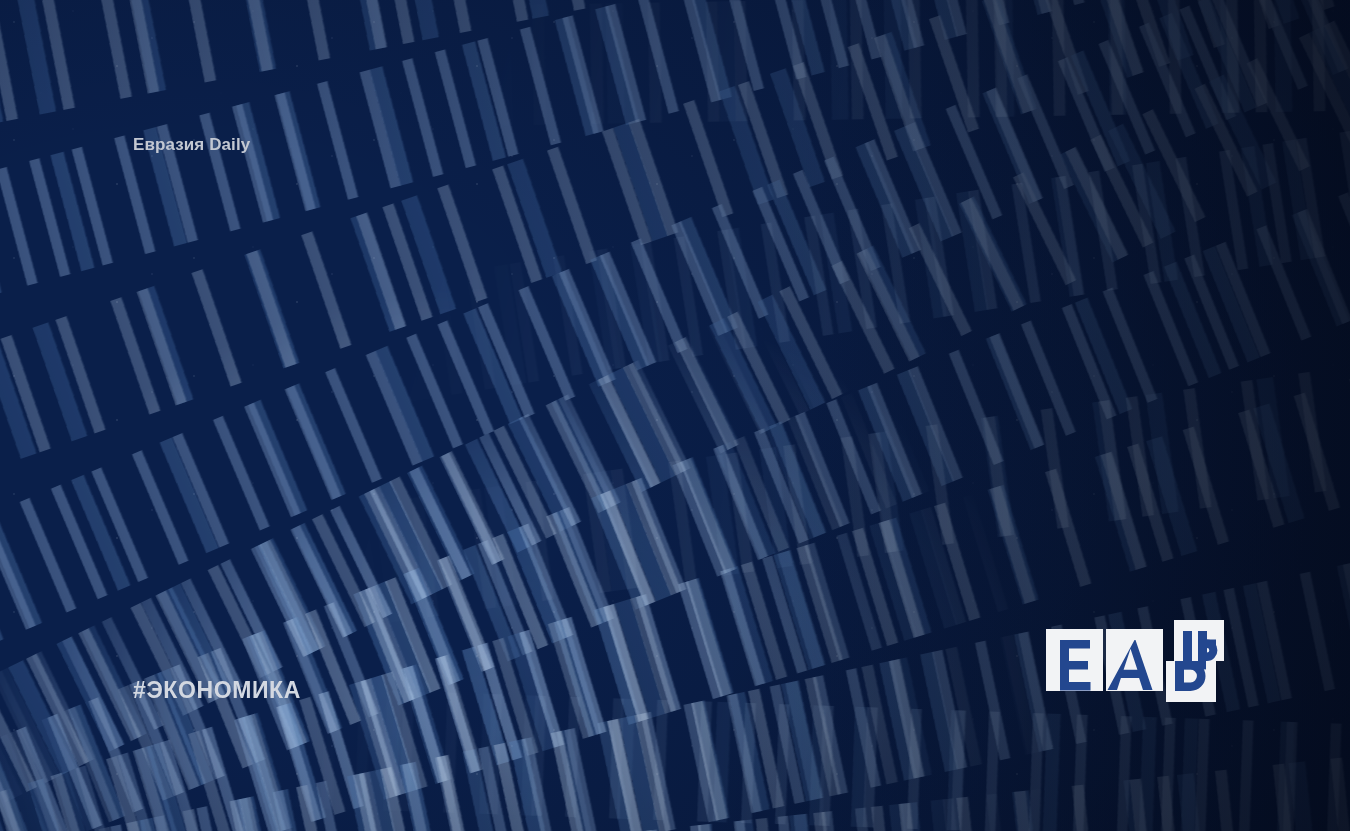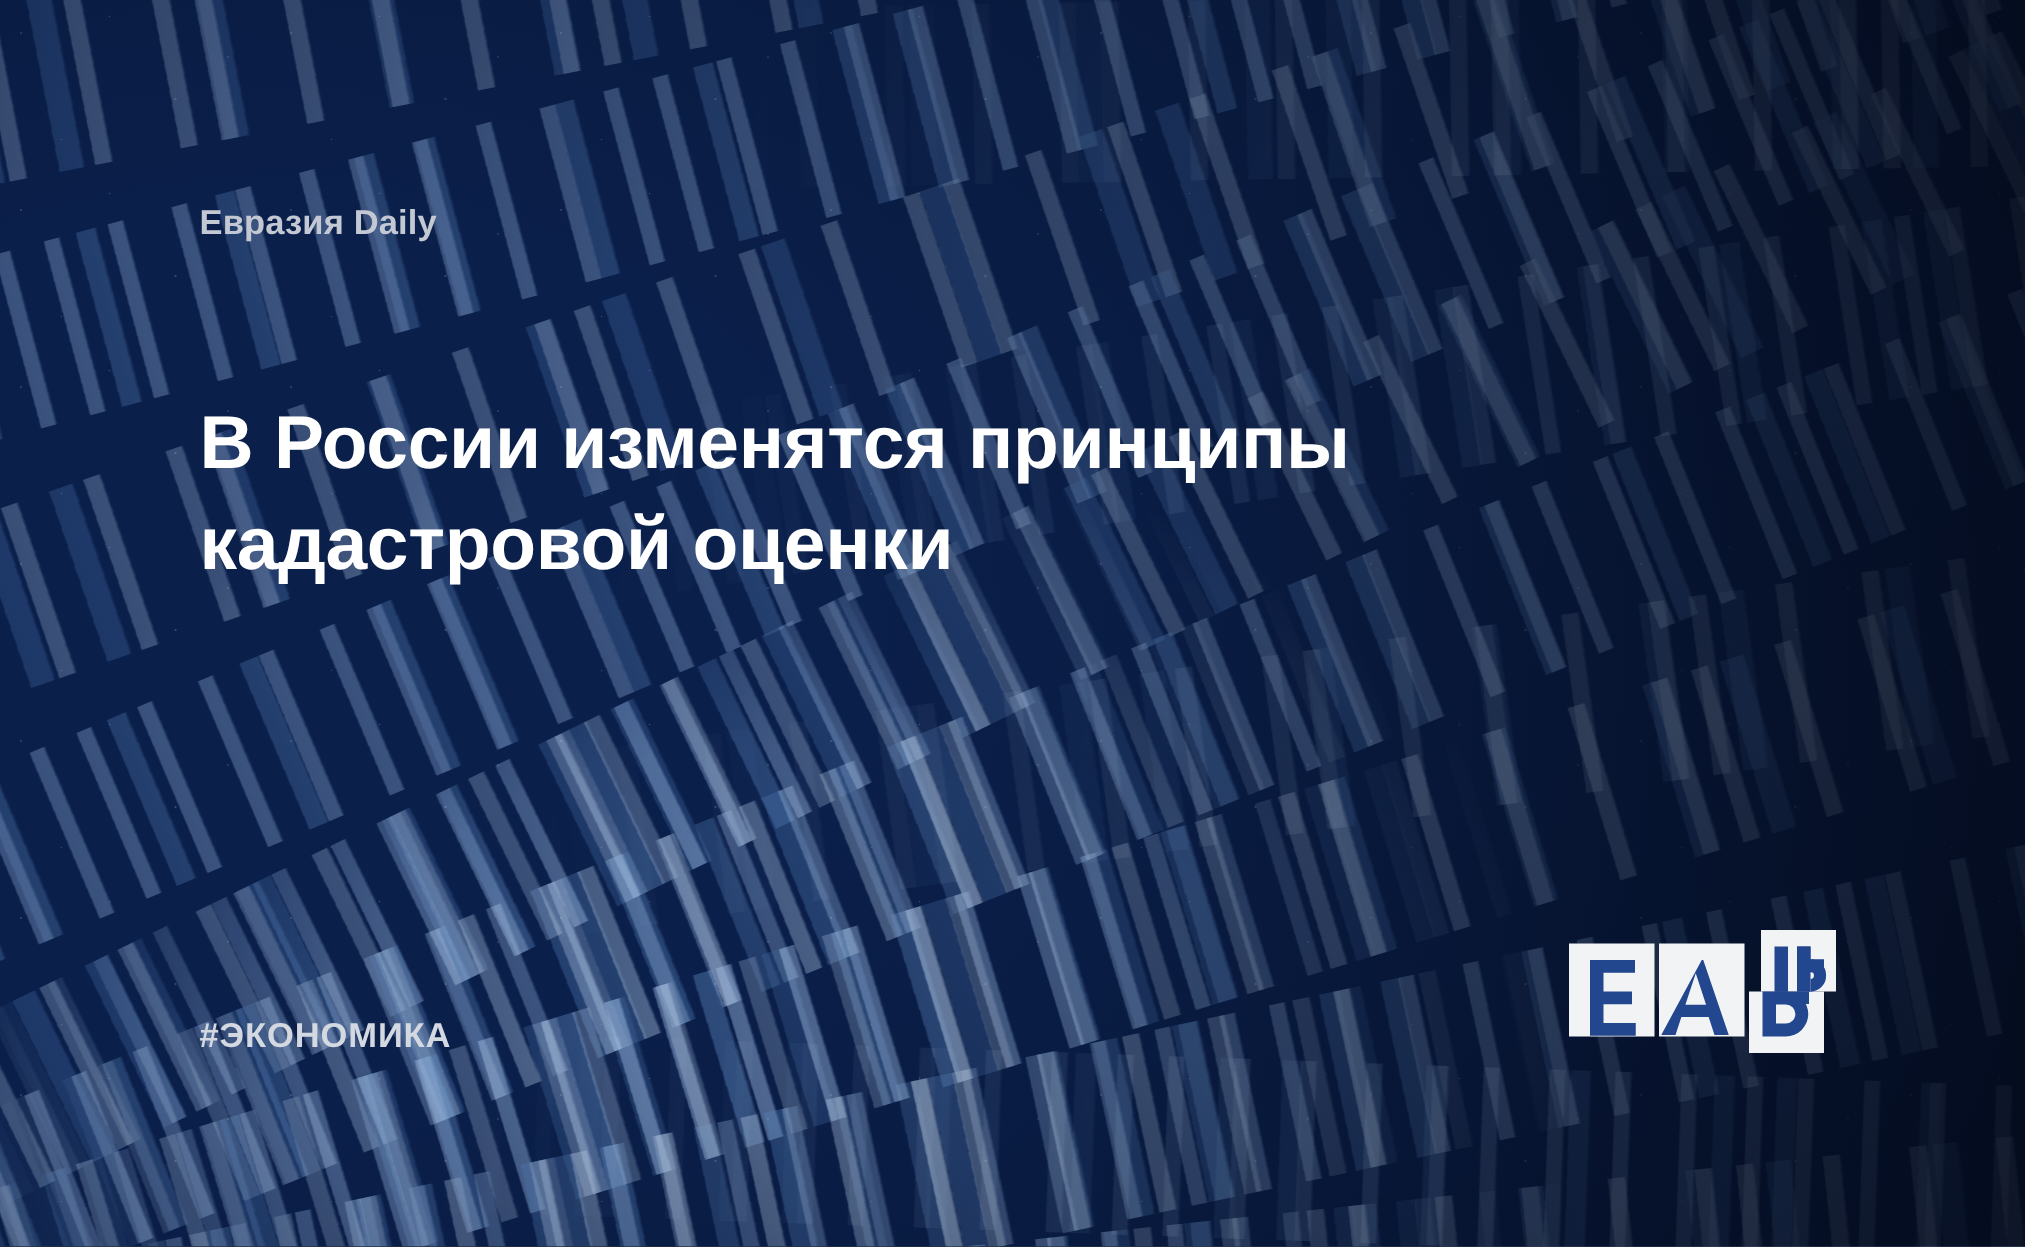--- a/index.html
+++ b/index.html
@@ -137,21 +137,21 @@
     position: relative;
     z-index: 5;
     width: 100%;
     height: 100%;
   }
 
   .masthead {
     position: absolute;
     left: 133px;
     top: 135px;
-    font-size: 23px;
+    font-size: 17px;
     font-weight: bold;
     color: #c3c8d2;
     letter-spacing: 0.1px;
     white-space: nowrap;
   }
 
   .headline {
     position: absolute;
     left: 133px;
     top: 262px;
@@ -224,21 +224,20 @@
       <span class="t11"></span>
   </div>
 
   <div class="speckle"></div>
   <div class="bg-vignette"></div>
 
   <div class="content">
 
     <div class="masthead">Евразия Daily</div>
 
-    <h1 class="headline">В России изменятся принципы кадастровой оценки</h1>
 
     <div class="hashtag">#ЭКОНОМИКА</div>
 
     <div class="logo">
       <svg viewBox="0 0 178 86" xmlns="http://www.w3.org/2000/svg">
 
         <rect x="0" y="11" width="57" height="62" fill="#f2f3f5"></rect>
         <path d="M14 22 h30 v8.5 h-21 v12.5 h19 v8.5 h-19 v12.5 h21.5 v8.5 h-30.5 z" fill="#23478f"></path>
 
         <rect x="60" y="11" width="57" height="62" fill="#f2f3f5"></rect>

